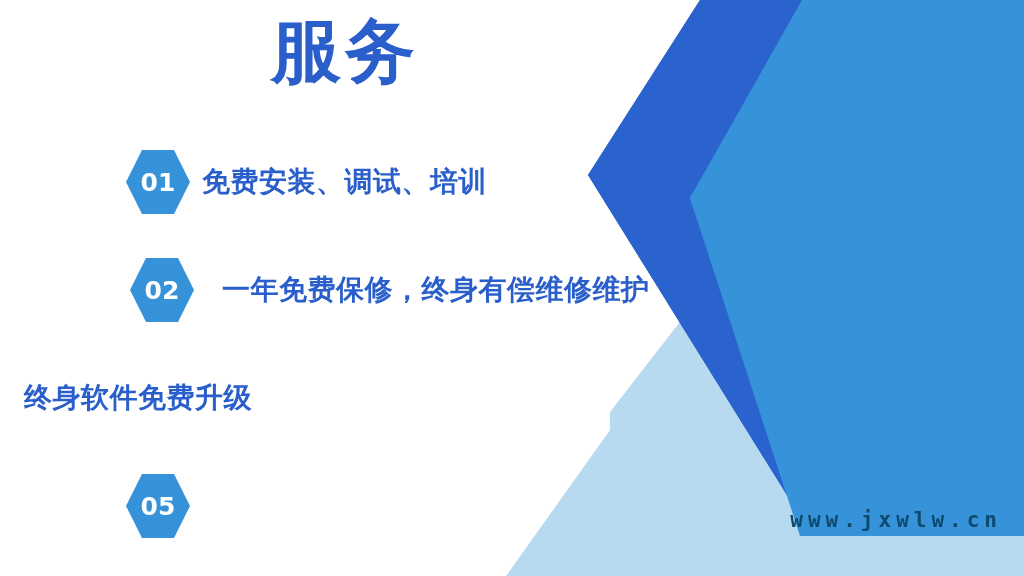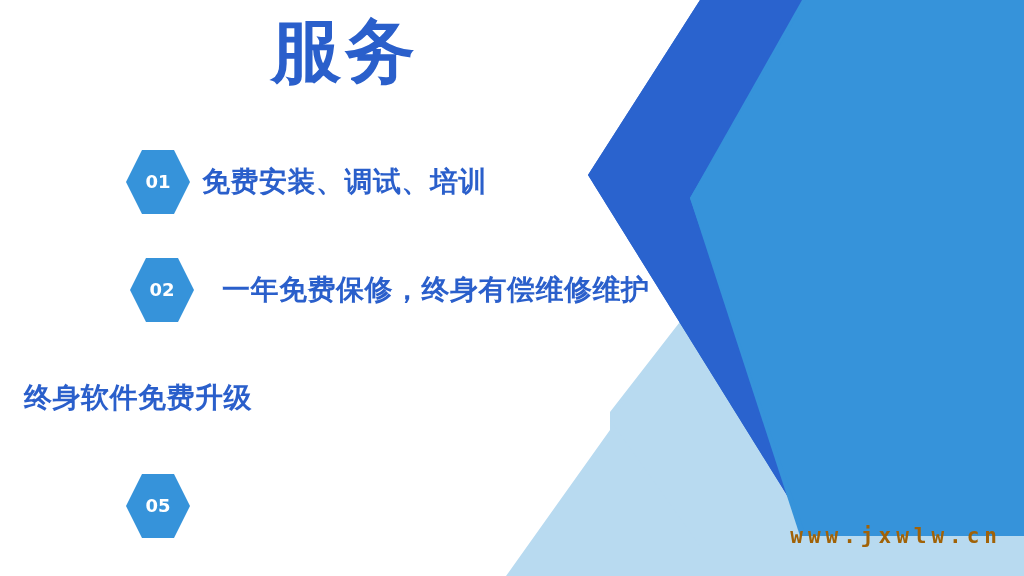--- a/index.html
+++ b/index.html
@@ -67,21 +67,21 @@
     height: 64px;
     margin-left: 126px;
     background: #3693da;
     clip-path: polygon(25% 0%, 75% 0%, 100% 50%, 75% 100%, 25% 100%, 0% 50%);
     display: flex;
     align-items: center;
     justify-content: center;
   }
   .badge-num {
     color: #ffffff;
-    font-size: 18px;
+    font-size: 25px;
     font-weight: bold;
     line-height: 1;
     letter-spacing: 0px;
     font-family: "DejaVu Sans", "Liberation Sans", sans-serif;
   }
   .item-text {
     margin-left: 10px;
     color: #2a5fcb;
     font-size: 28px;
     font-weight: bold;
@@ -97,23 +97,23 @@
   .item-02 .item-text { margin-left: 28px; }
   .item-03 .badge { margin-left: 126px; }
   .item-03 .item-text { margin-left: 24px; }
   .item-05 .badge { margin-left: 126px; text-align: right; }
   .item-05 .item-text { margin-left: 8px; }
 
   
   #watermark {
     position: absolute;
     right: 22px;
-    bottom: 28px;
+    bottom: 44px;
     z-index: 4;
-    color: #a16207;
+    color: #0c4a6e;
     font-size: 21px;
     font-weight: bold;
     letter-spacing: 5px;
     font-family: "DejaVu Sans Mono", "Liberation Mono", monospace;
   }
 </style>
 </head>
 <body>
 
 <div id="slide">

